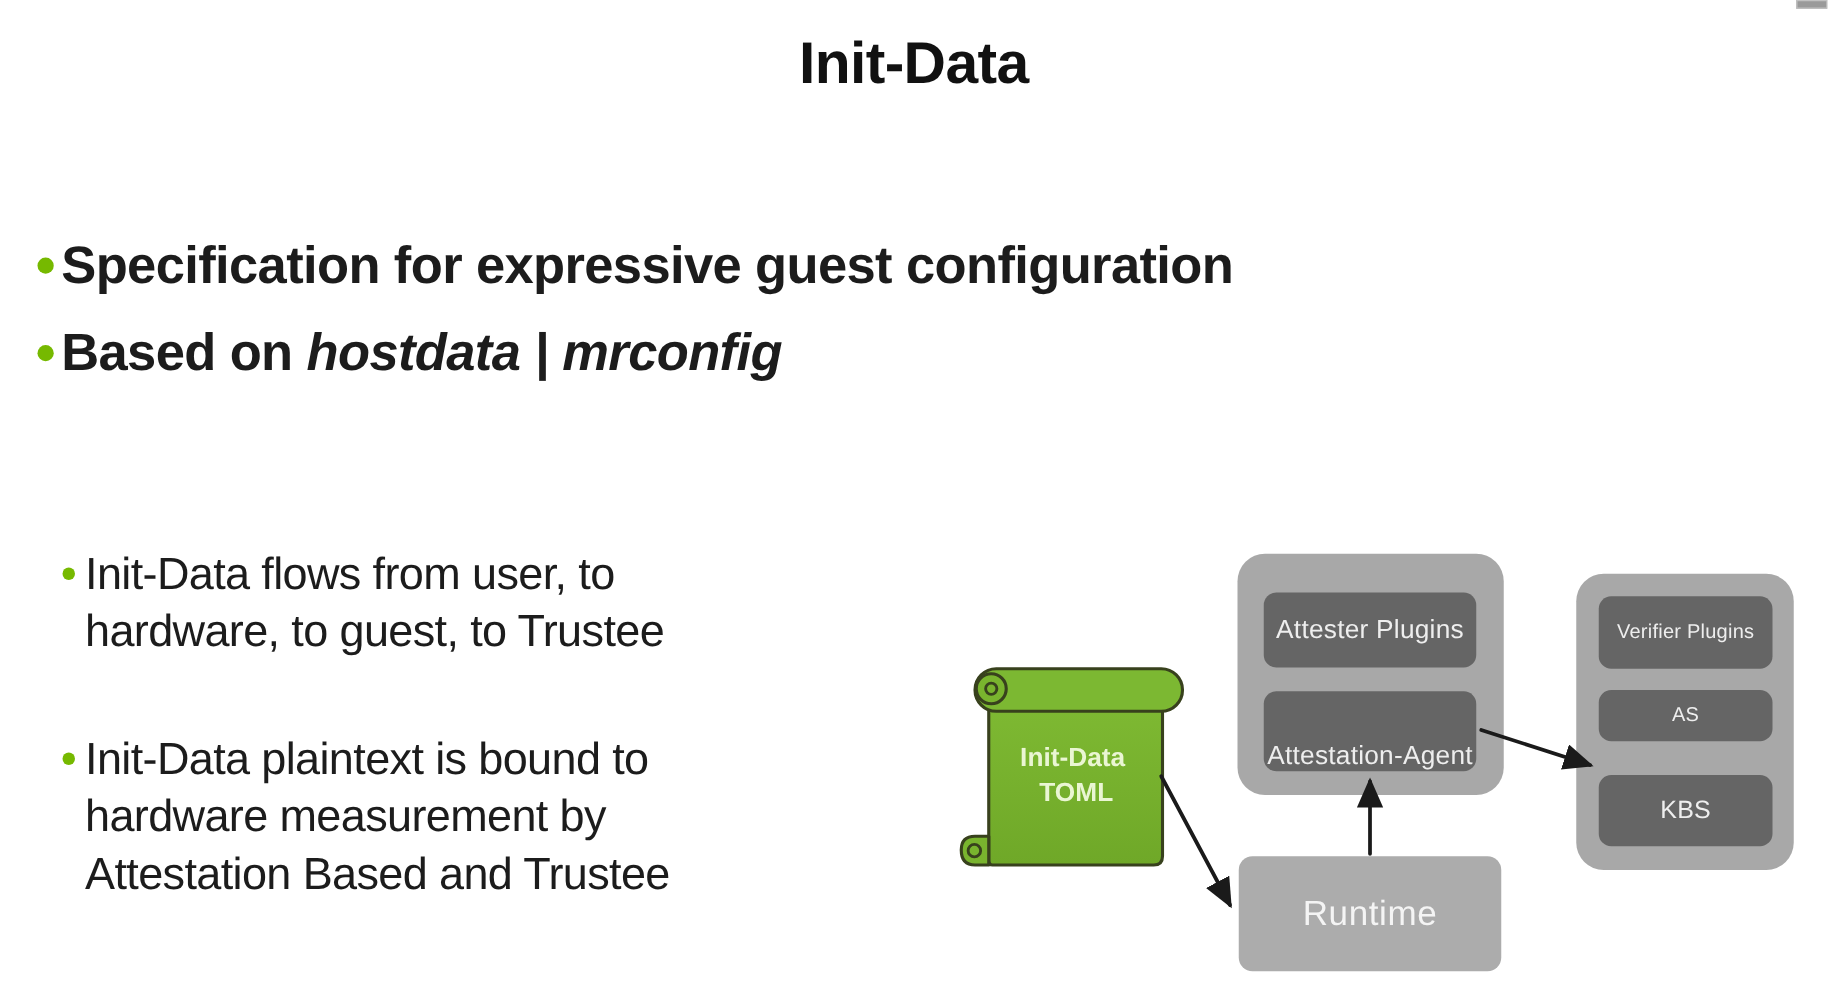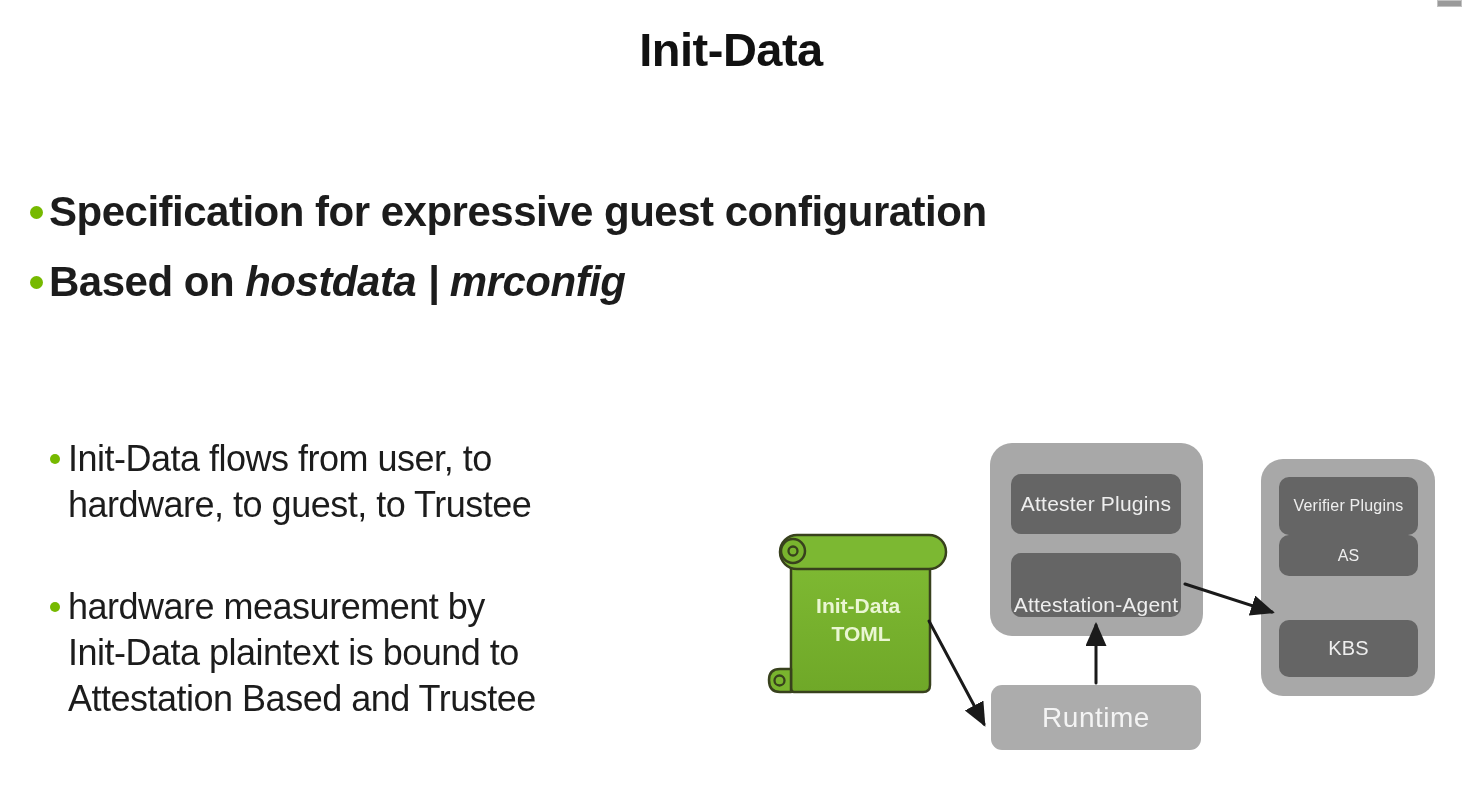--- a/index.html
+++ b/index.html
@@ -63,25 +63,25 @@
     display: flex;
     align-items: center;
     justify-content: center;
     color: #eeeeee;
     font-size: 21px;
     letter-spacing: 0.2px;
   }
   .box-attester { left: 21px; top: 31px; width: 170px; height: 60px; }
   .box-agent    { left: 21px; top: 110px; width: 170px; height: 64px; align-items: flex-end; }
   .box-verifier { left: 18px; top: 18px; width: 139px; height: 58px; font-size: 16px; }
-  .box-as       { left: 18px; top: 76px; width: 139px; height: 41px; font-size: 16px; }
+  .box-as       { left: 18px; top: 93px; width: 139px; height: 41px; font-size: 16px; }
   .box-kbs      { left: 18px; top: 161px; width: 139px; height: 57px; font-size: 20px; }
   .runtime-box {
     position: absolute;
-    left: 991px; top: 685px; width: 210px; height: 65px;
+    left: 991px; top: 685px; width: 210px; height: 92px;
     background: #acacac;
     border-radius: 11px;
     display: flex;
     align-items: center;
     justify-content: center;
     color: #f4f4f4;
     font-size: 28px;
     letter-spacing: 0.5px;
   }
   .scroll-svg { position: absolute; left: 762px; top: 527px; }
@@ -111,22 +111,22 @@
 <div class="bullet secondary b3">
   <span class="dot"></span>
   <span>
     <div>Init-Data flows from user, to</div>
     <div>hardware, to guest, to Trustee</div>
   </span>
 </div>
 <div class="bullet secondary b4">
   <span class="dot"></span>
   <span>
+    <div>Init-Data plaintext is bound to</div>
     <div>hardware measurement by</div>
-    <div>Init-Data plaintext is bound to</div>
     <div>Attestation Based and Trustee</div>
   </span>
 </div>
 
 <svg class="scroll-svg" width="192" height="178" viewBox="0 0 192 178">
   <defs>
     <linearGradient id="scrollBody" x1="0" y1="0" x2="0" y2="1">
       <stop offset="0" stop-color="#7fba33"></stop>
       <stop offset="1" stop-color="#6fa828"></stop>
     </linearGradient>

